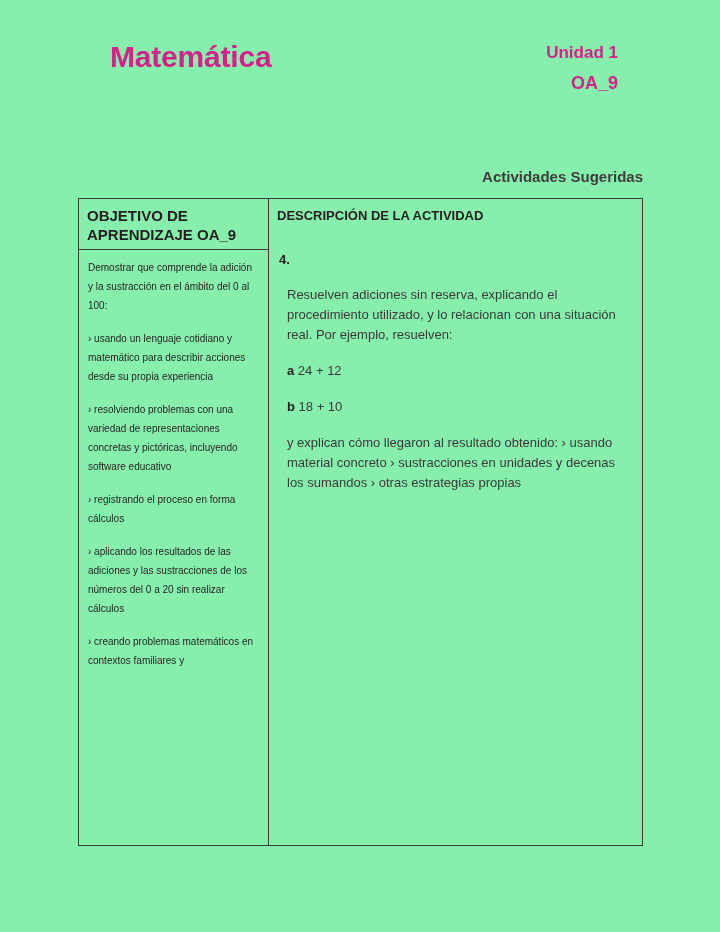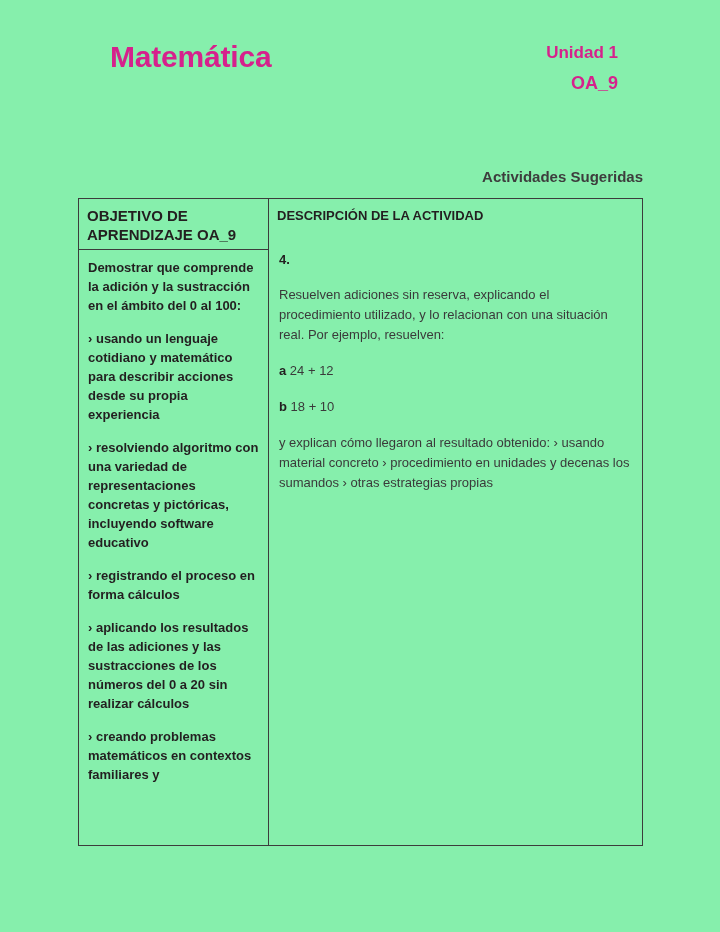--- a/index.html
+++ b/index.html
@@ -145,41 +145,41 @@
   .body-cell-left {
     box-sizing: border-box;
     padding: 8px 9px 0 9px;
   }
   .body-cell-right {
     box-sizing: border-box;
     padding: 0 12px 0 10px;
   }
 
   .oa-para {
-    font-size: 13px;
-    font-weight: bold;
+    font-size: 10px;
+    font-weight: normal;
     color: #231f20;
     line-height: 19px;
     margin: 0 0 14px 0;
   }
   .oa-para:last-child { margin-bottom: 0; }
 
   .act-number {
     font-size: 13px;
     font-weight: bold;
     color: #231f20;
     line-height: 19px;
     margin: 0 0 16px 0;
   }
   .act-para {
     font-size: 13px;
     font-weight: normal;
     color: #3a3a3a;
     line-height: 20px;
-    margin: 0 0 16px 0;
+    margin: 0 0 16px 8px;
   }
   .act-para:last-child { margin-bottom: 0; }
   .act-para b {
     font-weight: bold;
     color: #231f20;
   }
 </style>
 </head>
 <body>
 
@@ -197,36 +197,36 @@
 
   <div class="section-title">Actividades Sugeridas</div>
 
   <div class="table">
 
     <div class="col-left">
       <div class="head-cell-left">OBJETIVO DE APRENDIZAJE OA_9</div>
       <div class="body-cell-left">
         <p class="oa-para">Demostrar que comprende la adición y la sustracción en el ámbito del 0 al 100:</p>
         <p class="oa-para">› usando un lenguaje cotidiano y matemático para describir acciones desde su propia experiencia</p>
-        <p class="oa-para">› resolviendo algoritmo con una variedad de representaciones concretas y pictóricas, incluyendo software educativo</p>
+        <p class="oa-para">› resolviendo problemas con una variedad de representaciones concretas y pictóricas, incluyendo software educativo</p>
         <p class="oa-para">› registrando el proceso en forma cálculos</p>
         <p class="oa-para">› aplicando los resultados de las adiciones y las sustracciones de los números del 0 a 20 sin realizar cálculos</p>
         <p class="oa-para">› creando problemas matemáticos en contextos familiares y</p>
       </div>
     </div>
 
     <div class="col-right">
       <div class="head-cell-right">DESCRIPCIÓN DE LA ACTIVIDAD</div>
       <div class="body-cell-right">
         <p class="act-number">4.</p>
         <p class="act-para">Resuelven adiciones sin reserva, explicando el procedimiento utilizado, y lo relacionan con una situación real. Por ejemplo, resuelven:</p>
         <p class="act-para">
           <b>a</b><span> </span><span>24 + 12</span>
         </p>
         <p class="act-para">
           <b>b</b><span> </span><span>18 + 10</span>
         </p>
-        <p class="act-para">y explican cómo llegaron al resultado obtenido: › usando material concreto › procedimiento en unidades y decenas los sumandos › otras estrategias propias</p>
+        <p class="act-para">y explican cómo llegaron al resultado obtenido: › usando material concreto › sustracciones en unidades y decenas los sumandos › otras estrategias propias</p>
       </div>
     </div>
 
   </div>
 </div>
 
 </body></html>

